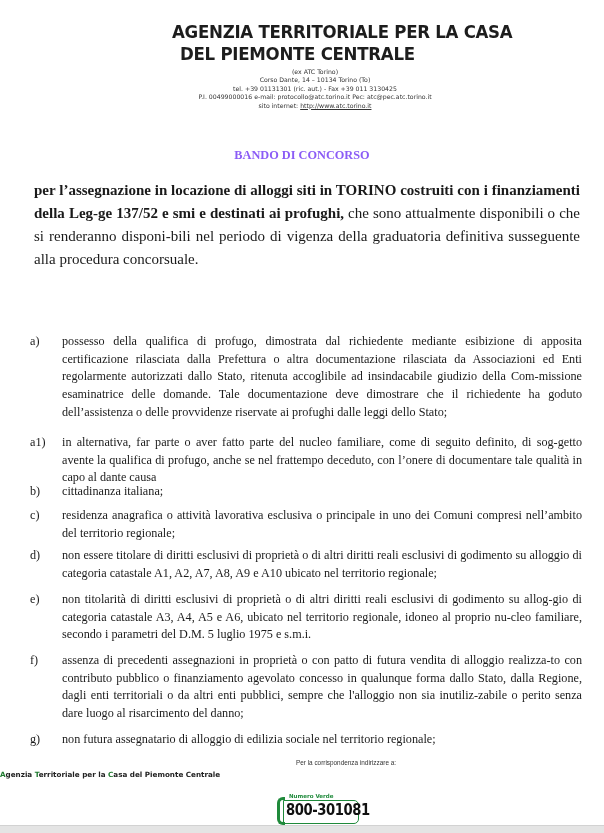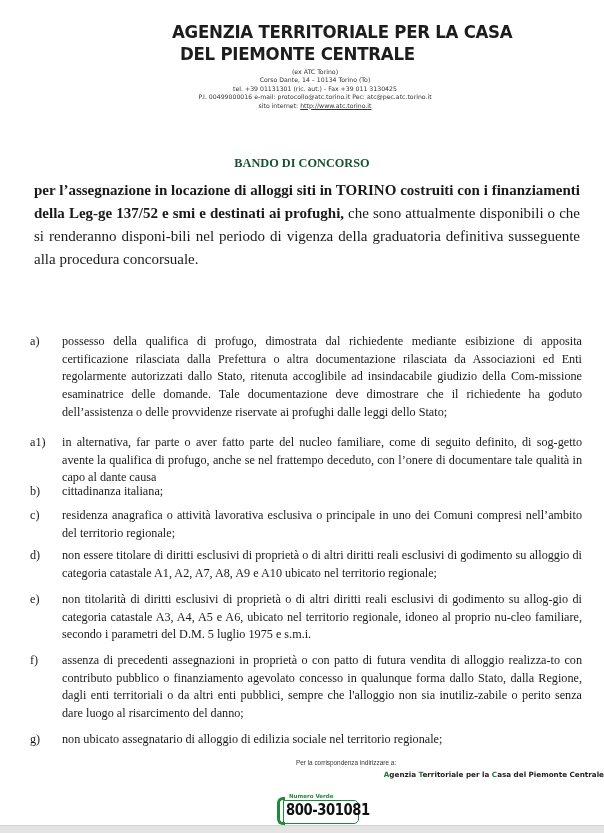--- a/index.html
+++ b/index.html
@@ -82,22 +82,21 @@
   }
   .lh-info .u { text-decoration: underline; }
 
   .sec-title {
     position: absolute;
     left: 0; width: 604px;
     text-align: center;
     font-family: "Liberation Serif", serif;
     font-weight: bold;
     font-size: 12.3px;
-    color: #14532d;
-    margin-top: 8px;
+    color: #8b5cf6;
   }
   .intro {
     position: absolute;
     left: 34px; top: 179px;
     width: 546px;
     font-size: 15px;
     line-height: 23px;
     text-align: justify;
   }
   .intro b { font-weight: bold; }
@@ -129,21 +128,21 @@
     text-align: center;
     font-family: Liberation Sans, sans-serif;
     font-size: 6.4px;
     color: #333;
     margin-left: 32px;
   }
   .footer-addr2 {
     position: absolute;
     left: 0; top: 770px;
     width: 604px;
-    text-align: right;
+    text-align: left;
     font-family: "DejaVu Sans", sans-serif;
     font-weight: bold;
     font-size: 7.2px;
     color: #222;
   }
   .footer-addr2 .g { color: #1e7a2e; }
   .green-number {
     position: absolute;
     left: 277px;
     top: 793px;
@@ -246,21 +245,21 @@
     <div class="txt">non titolarità di diritti esclusivi di proprietà o di altri diritti reali esclusivi di godimento su allog-gio di categoria catastale A3, A4, A5 e A6, ubicato nel territorio regionale, idoneo al proprio nu-cleo familiare, secondo i parametri del D.M. 5 luglio 1975 e s.m.i.</div>
   </div>
 
   <div class="req" style="top:652px;">
     <span class="lbl">f)</span>
     <div class="txt">assenza di precedenti assegnazioni in proprietà o con patto di futura vendita di alloggio realizza-to con contributo pubblico o finanziamento agevolato concesso in qualunque forma dallo Stato, dalla Regione, dagli enti territoriali o da altri enti pubblici, sempre che l'alloggio non sia inutiliz-zabile o perito senza dare luogo al risarcimento del danno;</div>
   </div>
 
   <div class="req" style="top:731px;">
     <span class="lbl">g)</span>
-    <div class="txt">non ubicato assegnatario di alloggio di edilizia sociale nel territorio regionale;</div>
+    <div class="txt">non futura assegnatario di alloggio di edilizia sociale nel territorio regionale;</div>
   </div>
 
   <div class="footer-addr1">Per la corrispondenza indirizzare a:</div>
   <div class="footer-addr2"><span class="g">A</span><span>genzia </span><span class="g">T</span><span>erritoriale per la </span><span class="g">C</span><span>asa del Piemonte Centrale</span></div>
 
   <div class="green-number">
     <div class="gn-handset"></div>
     <div class="gn-box"></div>
     <div class="gn-label">Numero Verde</div>
     <div class="gn-number">800-301081</div>

